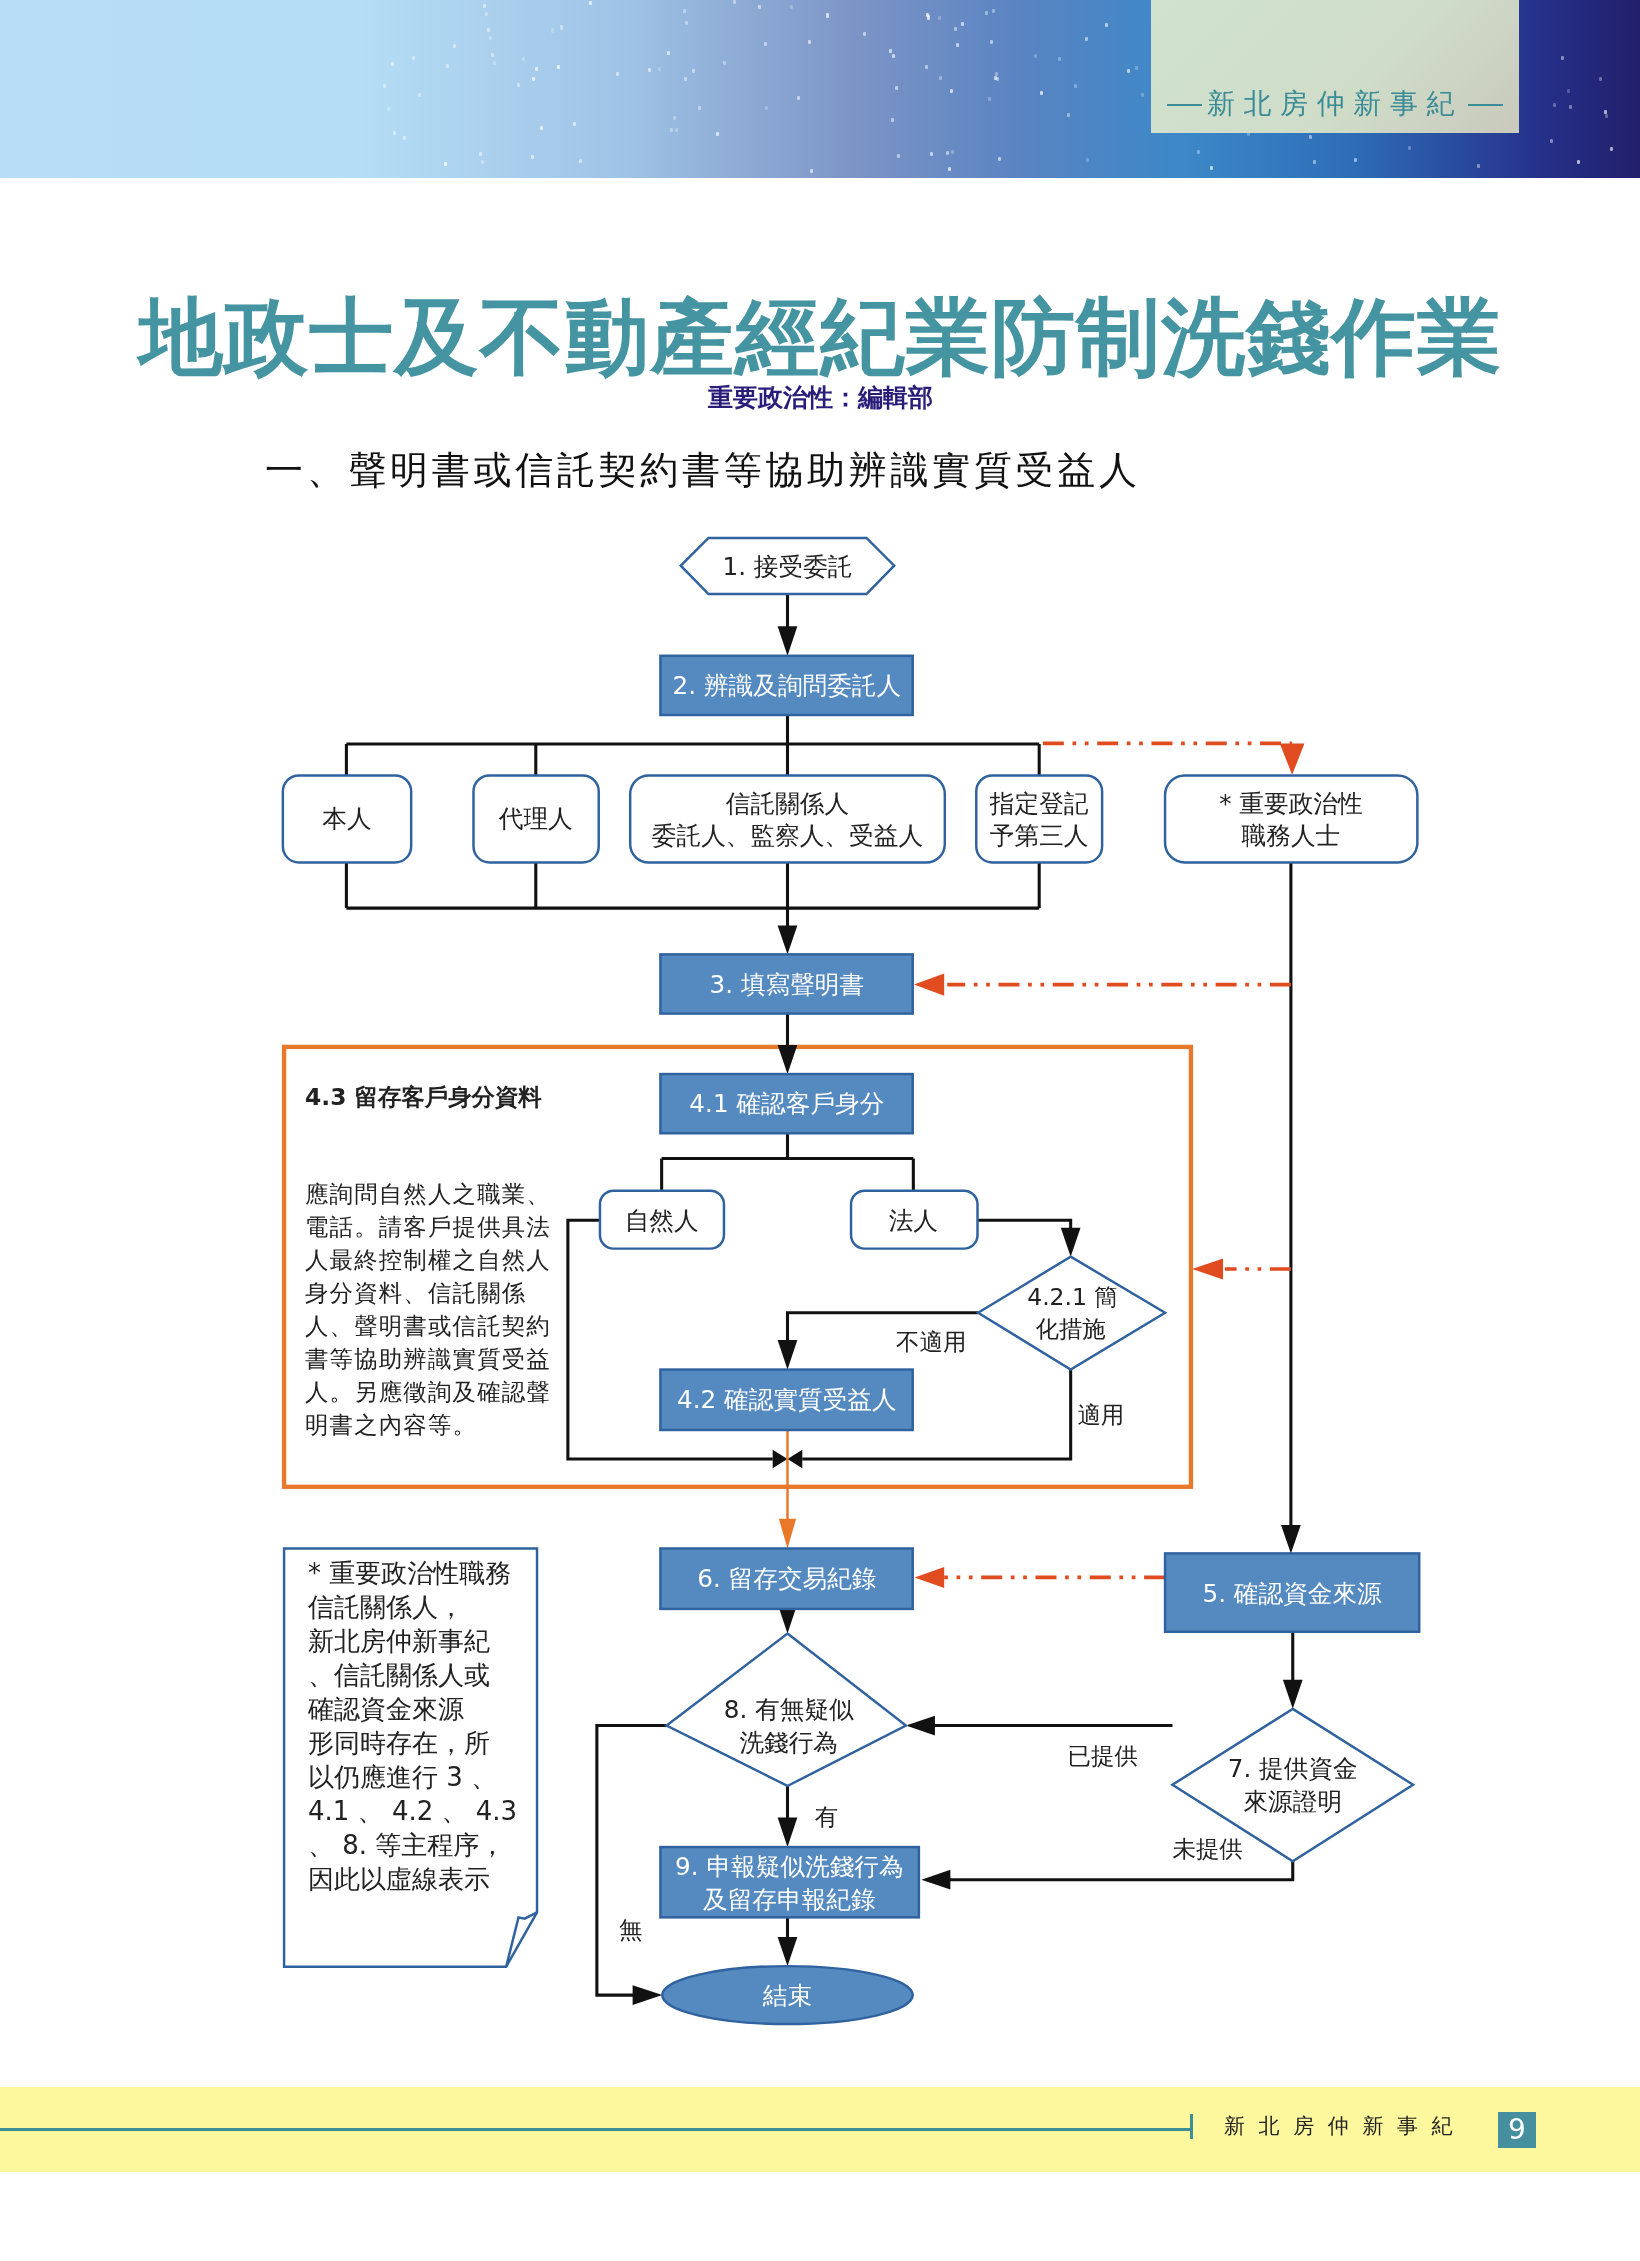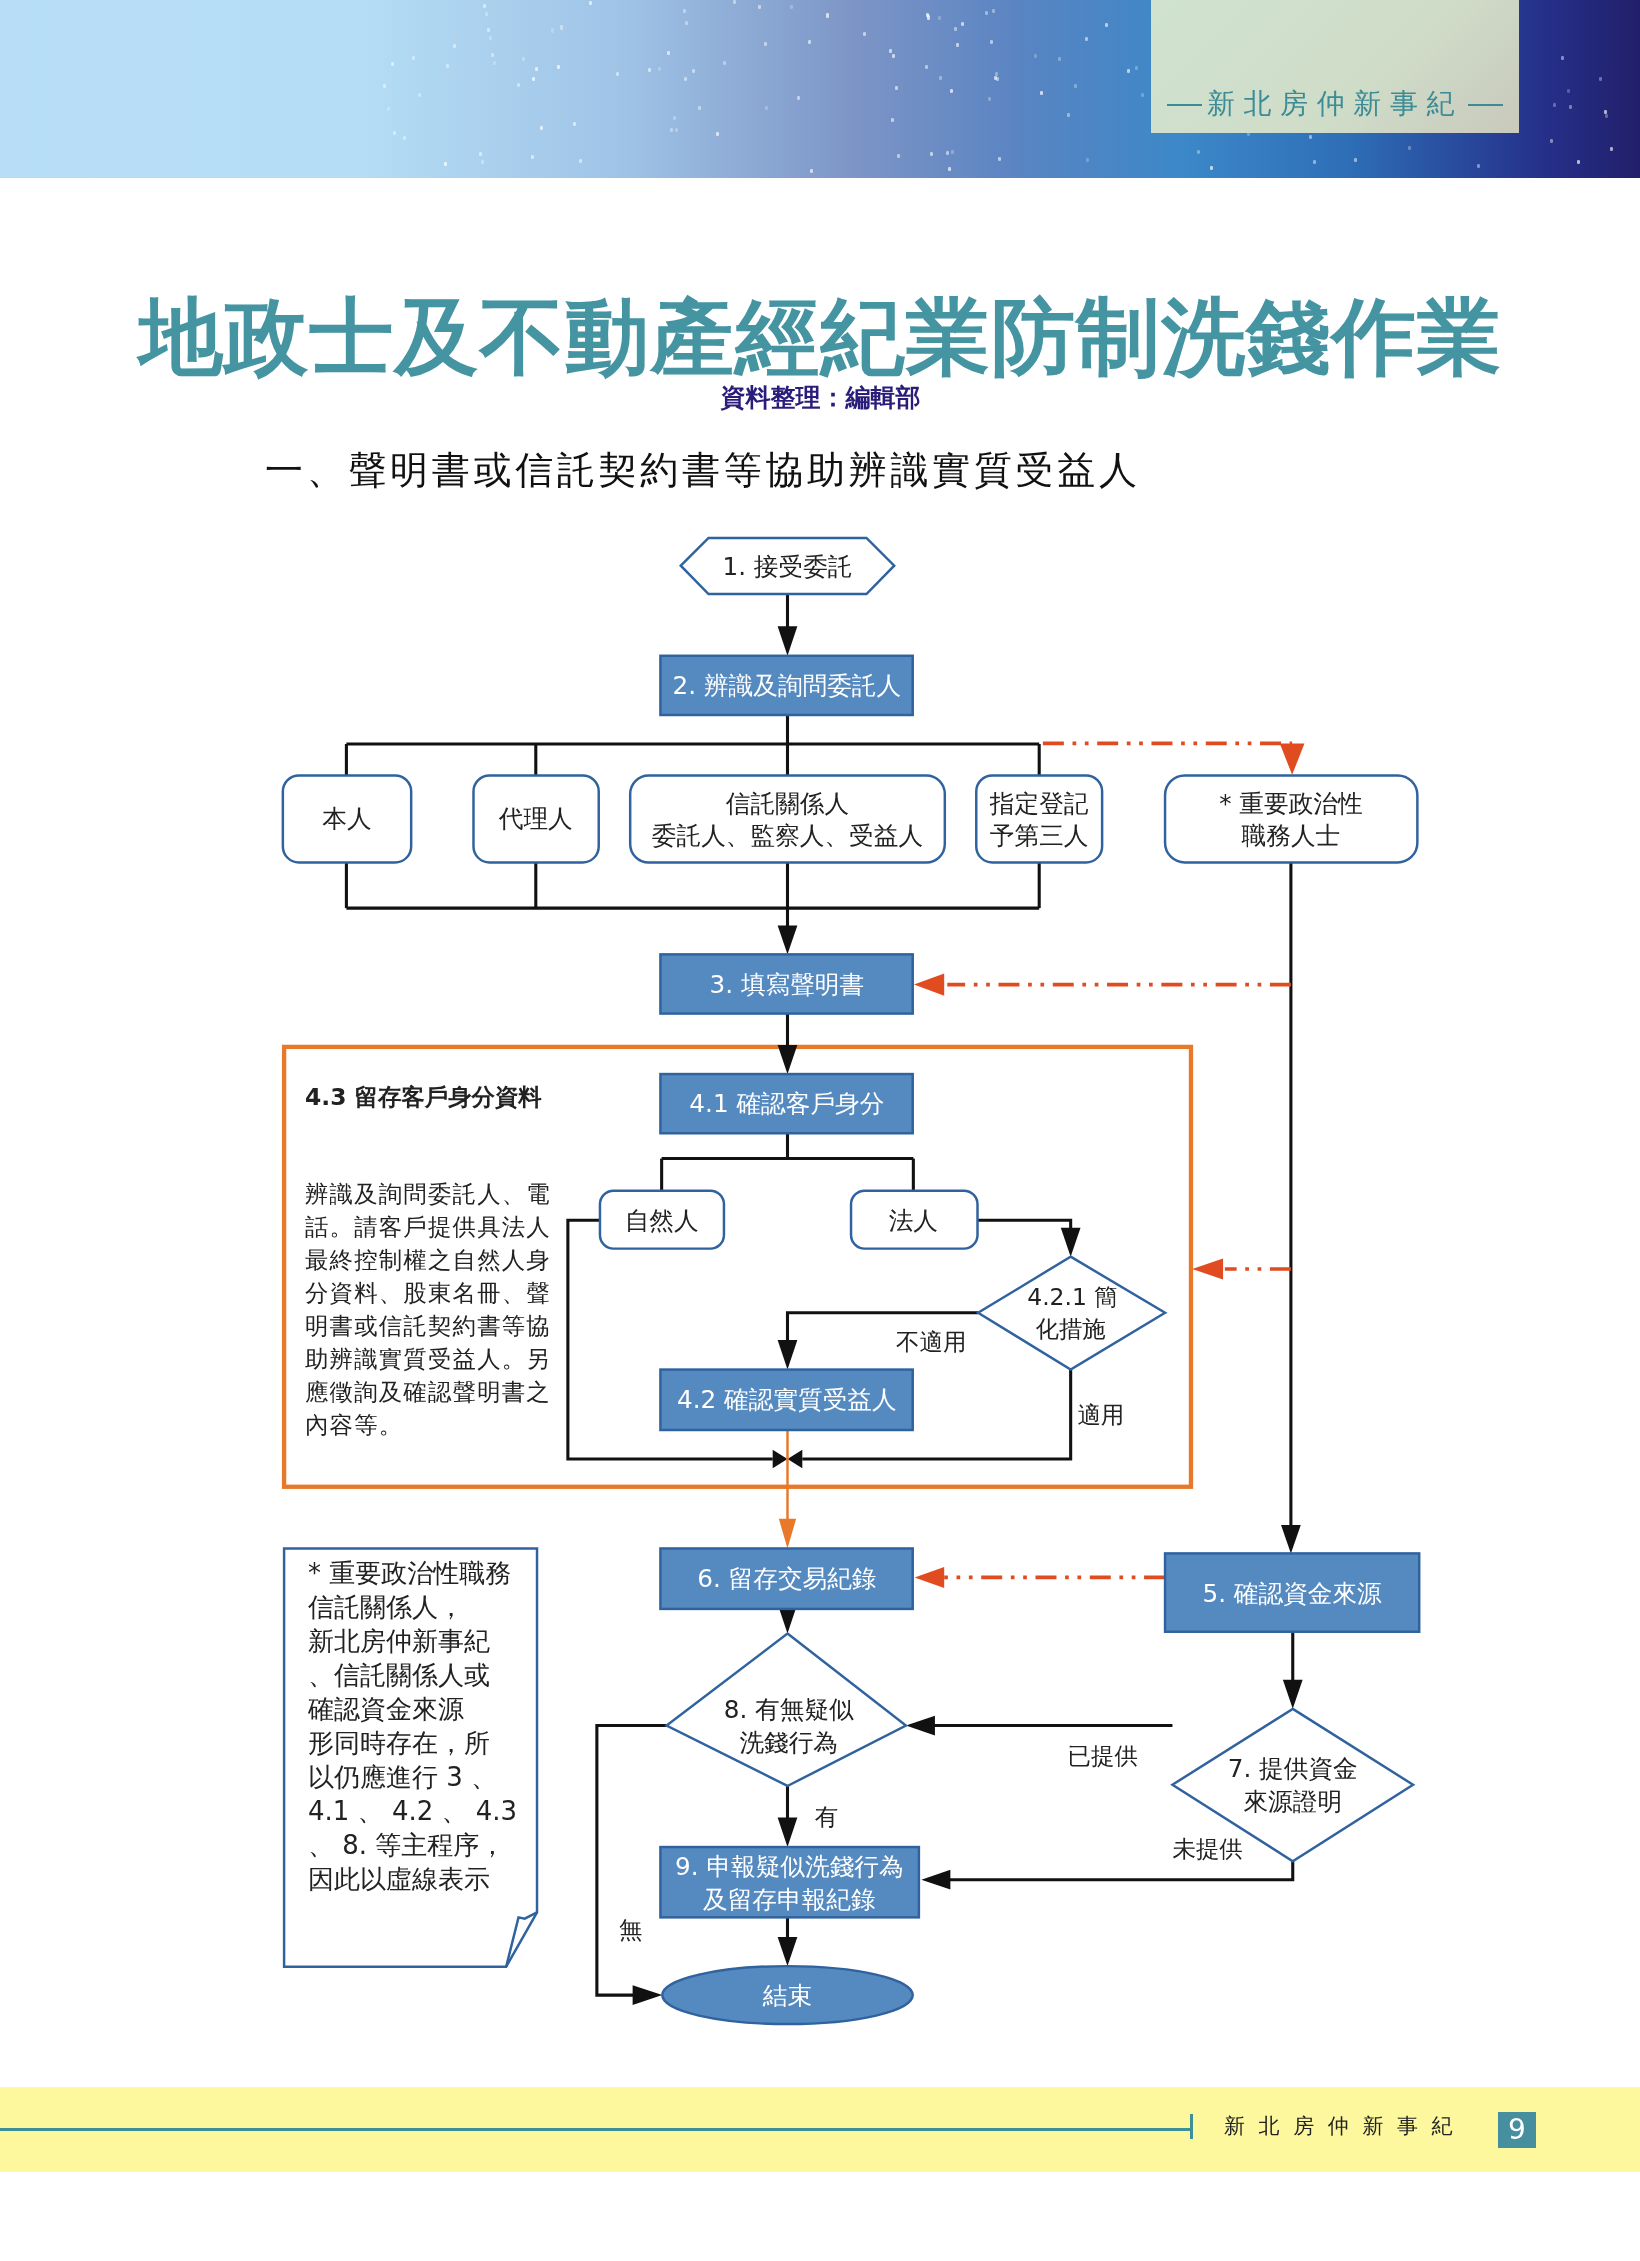--- a/index.html
+++ b/index.html
@@ -183,21 +183,21 @@
       <span class="star" style="left: 1247px; top: 132px; opacity: 0.36;"></span>
     </div>
   <div class="emblem">
     <div class="emblem-text">
       <span class="emblem-line"></span><span>新北房仲新事紀</span><span class="emblem-line"></span>
     </div>
   </div>
 </div>
 
 <div class="title">地政士及不動產經紀業防制洗錢作業</div>
-<div class="byline">資料整理：編輯部</div>
+<div class="byline">重要政治性：編輯部</div>
 <div class="section">一、聲明書或信託契約書等協助辨識實質受益人</div>
 
 <svg class="flow" width="1641" height="2261" viewBox="0 0 2659 3665">
   <defs>
     <marker id="ah" viewBox="0 0 10 10" refX="10" refY="5" markerWidth="6" markerHeight="8" markerUnits="userSpaceOnUse" orient="auto">
       <path d="M0,0 L10,5 L0,10 z" fill="#111"></path>
     </marker>
   </defs>
 
   <rect x="460" y="1697" width="1470" height="713" fill="none" stroke="#e8782a" stroke-width="7"></rect>
@@ -375,21 +375,21 @@
     <text x="1003" y="3142">無</text>
   </g>
 
   <g>
     <path d="M460,2510 L870,2510 L870,3100 L820,3188 L460,3188 Z" fill="#fff" stroke="#2f629e" stroke-width="4"></path>
     <path d="M870,3100 L850,3110 L840,3108 L820,3188" fill="none" stroke="#2f629e" stroke-width="4"></path>
   </g>
 </svg>
 
 <div class="side-text side-head">4.3 留存客戶身分資料</div>
-<div class="side-text side-body">辨識及詢問委託人、電話。請客戶提供具法人最終控制權之自然人身分資料、股東名冊、聲明書或信託契約書等協助辨識實質受益人。另應徵詢及確認聲明書之內容等。</div>
+<div class="side-text side-body">應詢問自然人之職業、電話。請客戶提供具法人最終控制權之自然人身分資料、信託關係人、聲明書或信託契約書等協助辨識實質受益人。另應徵詢及確認聲明書之內容等。</div>
 
 <div class="note-text" id="note-text">
     <div>* 重要政治性職務</div>
     <div>信託關係人，</div>
     <div>新北房仲新事紀</div>
     <div>、信託關係人或</div>
     <div>確認資金來源</div>
     <div>形同時存在，所</div>
     <div>以仍應進行 3 、</div>
     <div>4.1 、 4.2 、 4.3</div>

